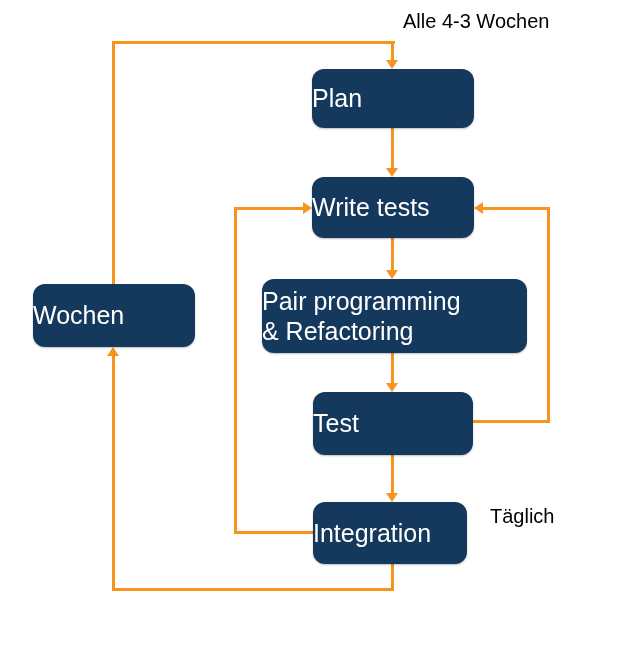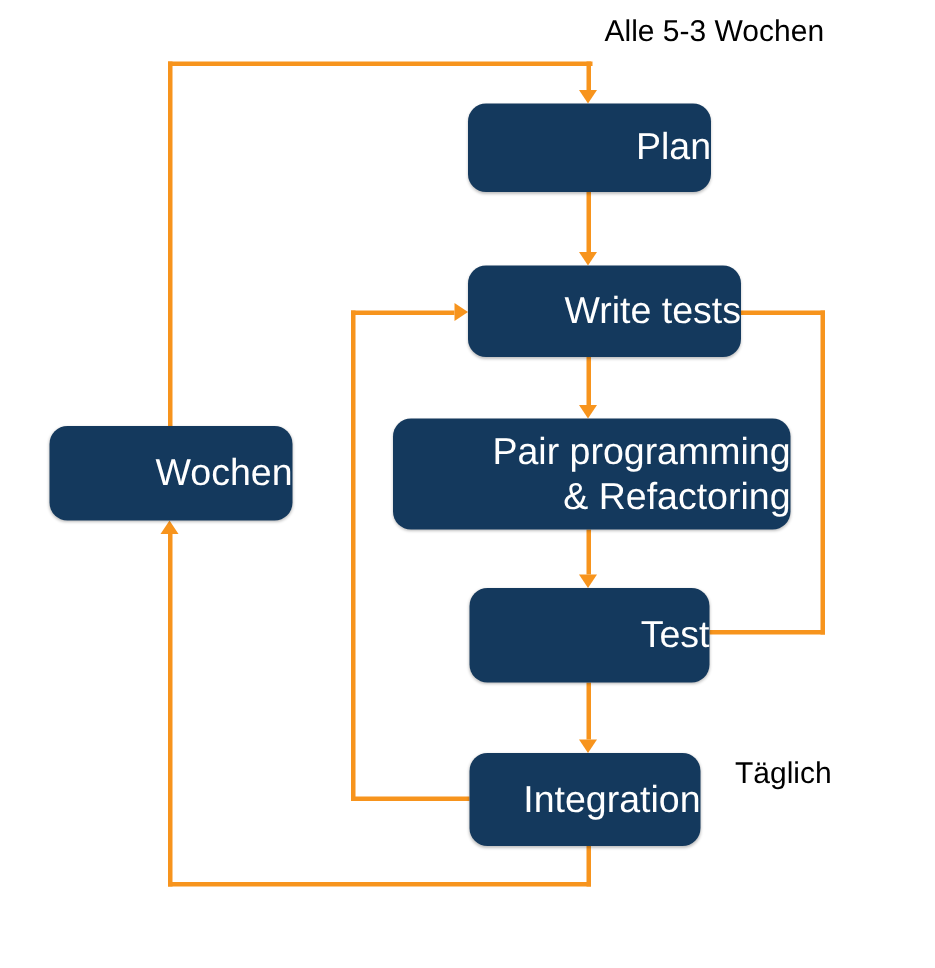--- a/index.html
+++ b/index.html
@@ -22,21 +22,21 @@
     background: var(--background);
     overflow: hidden;
   }
   .node {
     position: absolute;
     background: var(--node-fill);
     color: var(--node-text);
     border-radius: 12px;
     display: flex;
     flex-direction: column;
-    align-items: flex-end;
+    align-items: flex-start;
     justify-content: center;
     font-size: 25px;
     line-height: 1.22;
     text-align: center;
     box-shadow: 0 1px 2px rgba(0,0,0,0.25);
   }
   .seg {
     position: absolute;
     background: var(--arrow);
   }
@@ -123,37 +123,37 @@
     <div class="seg" style="left:391px;top:564px;width:3px;height:27px"></div>
     <div class="seg" style="left:112px;top:588px;width:282px;height:3px"></div>
     <div class="seg" style="left:112px;top:356px;width:3px;height:235px"></div>
     <div class="arr up" style="left:107px;top:347px"></div>
   </div>
 
   <div class="node" style="left:312px;top:69px;width:162px;height:59px">
     <span>Plan</span>
   </div>
 
-  <div class="node" style="left:312px;top:177px;width:182px;height:61px">
+  <div class="node" style="left:312px;top:177px;width:162px;height:61px">
     <span>Write tests</span>
   </div>
 
   <div class="node" style="left:313px;top:392px;width:160px;height:63px">
     <span>Test</span>
   </div>
 
   <div class="node" style="left:262px;top:279px;width:265px;height:74px">
     <span>Pair programming</span>
     <span>&amp; Refactoring</span>
   </div>
 
   <div class="node" style="left:313px;top:502px;width:154px;height:62px">
     <span>Integration</span>
   </div>
 
   <div class="node" style="left:33px;top:284px;width:162px;height:63px">
     <span>Wochen</span>
   </div>
 
-  <div class="annotation" style="left:403px;top:9px">Alle 5-3 Wochen</div>
+  <div class="annotation" style="left:403px;top:9px">Alle 4-3 Wochen</div>
   <div class="annotation" style="left:490px;top:504px">Täglich</div>
 
 </div>
 
 </body></html>

